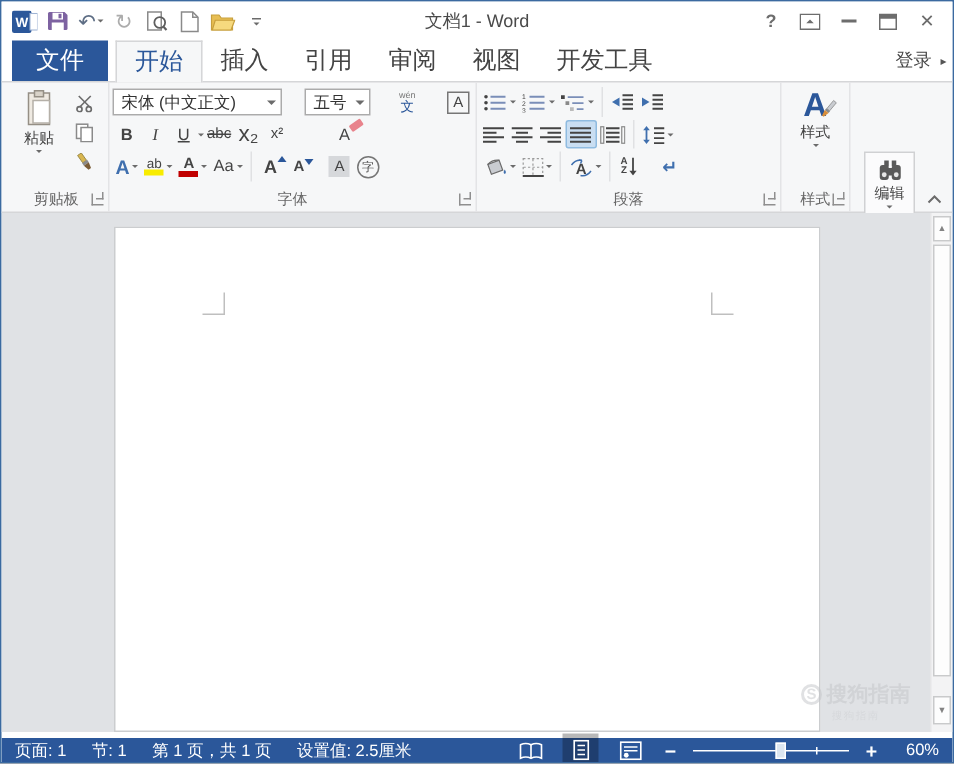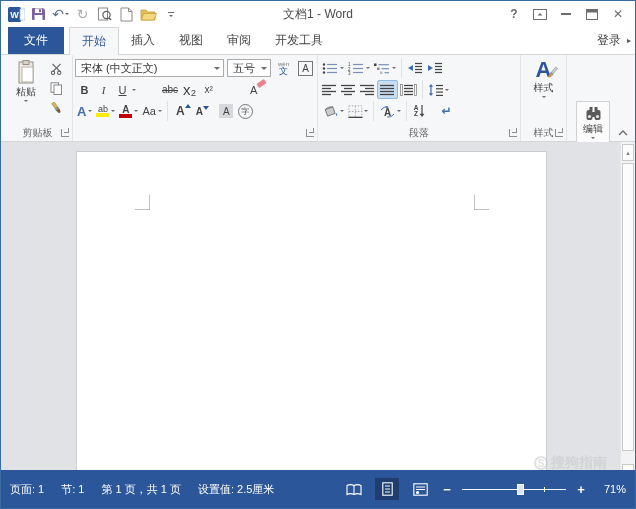--- a/index.html
+++ b/index.html
@@ -12,21 +12,21 @@
   .qbtn{width:21px;height:20px;display:flex;align-items:center;justify-content:center;}
   .glyph-undo{color:#5E6E85;font-size:14px;line-height:1;}
   .glyph-redo{color:#ACACAC;font-size:14px;line-height:1;}
   .title{position:absolute;left:0;right:0;text-align:center;font-size:12px;color:#4A4A4A;}
   .winctrl{margin-left:auto;display:flex;align-items:center;gap:4px;padding-right:6px;color:#6D6D6D;z-index:2;}
   .wbtn{width:22px;height:20px;display:flex;align-items:center;justify-content:center;font-size:12px;}
   .chev{width:0;height:0;border-left:3px solid transparent;border-right:3px solid transparent;border-top:3px solid #6B6B6B;}
   .chev.sm{border-left-width:2.5px;border-right-width:2.5px;border-top-width:2.5px;}
   
   .tabrow{height:27px;display:flex;align-items:stretch;background:#fff;padding-left:7px;position:relative;}
-  .tab{padding:0 12px;font-size:12px;display:flex;align-items:center;color:#444;white-space:nowrap;}
+  .tab{padding:0 12px;font-size:16px;display:flex;align-items:center;color:#444;white-space:nowrap;}
   .tab.file{background:#2B579A;color:#fff;padding:0 16px;margin-right:5px;}
   .tab.active{background:#F6F7F8;border:1px solid #D5D6D8;border-bottom:none;color:#2B579A;margin-bottom:-1px;z-index:3;}
   .signin{margin-left:auto;font-size:12px;color:#444;display:flex;align-items:center;padding:0 2px;}
   .overflow{width:12px;display:flex;align-items:center;justify-content:center;color:#555;font-size:8px;}
   
   .ribbon{height:88px;background:#F6F7F8;border-top:1px solid #D5D6D8;border-bottom:1px solid #D5D6D8;
     display:flex;align-items:stretch;padding-left:2px;position:relative;box-sizing:border-box;}
   .group{display:flex;flex-direction:column;border-right:1px solid #E3E4E6;position:relative;padding:2px 2px 0 2px;box-sizing:border-box;}
   .gbody{flex:1;display:flex;}
   .gfoot{height:16px;font-size:10px;color:#666;display:flex;align-items:center;justify-content:center;}
@@ -72,21 +72,21 @@
   .wm1{display:flex;align-items:center;gap:3px;color:#C3C5C8;font-weight:bold;font-size:14px;}
   .wmlogo{width:14px;height:14px;border:2px solid #C3C5C8;border-radius:50%;display:flex;align-items:center;justify-content:center;font-size:10px;box-sizing:border-box;}
   .wm2{font-size:7px;color:#CDCFD2;letter-spacing:1px;}
   .scrollbar{position:absolute;right:0;top:0;bottom:0;width:15px;background:#F3F3F4;border-left:1px solid #E6E6E7;box-sizing:border-box;}
   .sbtn{position:absolute;left:1px;right:1px;height:17px;background:#FDFDFD;border:1px solid #C9CACB;
     display:flex;align-items:center;justify-content:center;font-size:6px;color:#838383;box-sizing:border-box;}
   .sb-up{top:2px;}
   .sb-down{bottom:5px;height:19px;}
   .sb-thumb{position:absolute;left:1px;right:1px;top:21px;height:288px;background:#FDFDFD;border:1px solid #C9CACB;box-sizing:border-box;}
   
-  .statusbar{position:absolute;left:0;right:0;bottom:0;height:38px;background:#2B579A;color:#fff;
+  .statusbar{position:absolute;left:0;right:0;bottom:0;height:16px;background:#2B579A;color:#fff;
     display:flex;align-items:center;font-size:11px;}
   .st-left{display:flex;align-items:center;gap:17px;padding-left:9px;}
   .st-right{margin-left:auto;display:flex;align-items:center;gap:9px;padding-right:9px;}
   .viewbtn{width:24px;height:22px;display:flex;align-items:center;justify-content:center;}
   .viewbtn.on{background:rgba(0,0,0,0.28);}
   .zoomsym{font-size:13px;font-weight:bold;width:12px;text-align:center;}
   .ztrack{width:104px;height:1px;background:#fff;position:relative;}
   .znotch{position:absolute;left:79%;top:-2px;width:1px;height:5px;background:#fff;}
   .zthumb{position:absolute;left:53%;top:-5px;width:7px;height:11px;background:#DCE6F0;border:1px solid #fff;box-sizing:border-box;}
   .zlevel{width:30px;text-align:right;}
@@ -170,22 +170,23 @@
       <div class="wbtn">
           <span>✕</span>
         </div>
     </div>
   </div>
 
   <div class="tabrow">
     <div class="tab file">文件</div>
     <div class="tab active">开始</div>
     <div class="tab">插入</div>
+    <div class="tab">引用</div>
+    <div class="tab">审阅</div>
     <div class="tab">视图</div>
-    <div class="tab">审阅</div>
     <div class="tab">开发工具</div>
     <div class="signin">登录</div>
     <div class="overflow">▸</div>
   </div>
 
   <div class="ribbon">
 
     <div class="group" style="width:70px;">
       <div class="gbody">
         <div class="bigbtn" style="width:34px;">
@@ -225,21 +226,21 @@
       </div>
       <div class="gfoot">
           <span>剪贴板</span>
         </div>
       <div class="launcher"></div>
     </div>
 
     <div class="group" style="width:245px;">
       <div class="gbody">
         <div class="col" style="width:100%;">
-          <div class="r" style="height:22px;gap:3px;text-align:right;">
+          <div class="r" style="height:22px;gap:15px;text-align:right;">
             <div class="combo" style="flex:1;">
               <span>宋体 (中文正文)</span>
               <span class="chev"></span>
             </div>
             <div class="combo" style="width:44px;">
               <span>五号</span>
               <span class="chev"></span>
             </div>
             <div class="sb">
               <div class="stack">
@@ -249,21 +250,21 @@
             </div>
             <div class="sb">
               <span class="boxedA">A</span>
             </div>
           </div>
           <div class="r" style="height:21px;">
             <div class="sb bold">B</div>
             <div class="sb ital">I</div>
             <div class="sb und">U</div>
             <span class="chev sm"></span>
-            <div class="sb strike" style="font-size:10px;margin-left:24px;">abc</div>
+            <div class="sb strike" style="font-size:10px;">abc</div>
             <div class="sb" style="font-size:15px;">x₂</div>
             <div class="sb" style="font-size:10px;">x²</div>
             <div class="sb" style="margin-left:26px;">
               <span class="eraser">A</span>
             </div>
           </div>
           <div class="r" style="height:22px;">
             <div class="sb">
               <span class="fxA" style="font-size:13px;">A</span>
               <span class="chev sm" style="margin-left:2px;"></span>
@@ -295,20 +296,23 @@
             </div>
             <div class="sb" style="margin-left:8px;">
               <span class="shadeA">A</span>
             </div>
             <div class="sb">
               <span class="circleZ">字</span>
             </div>
           </div>
         </div>
       </div>
+      <div class="gfoot">
+          <span>字体</span>
+        </div>
       <div class="launcher"></div>
     </div>
 
     <div class="group" style="width:203px;">
       <div class="gbody">
         <div class="col" style="width:100%;">
           <div class="r" style="height:22px;">
             <div class="sb">
               <svg width="16" height="13" viewBox="0 0 16 13">
                 <circle cx="2" cy="2.5" r="1.2" fill="#444"></circle>
@@ -573,17 +577,17 @@
           <line x1="3" y1="6.5" x2="12" y2="6.5" stroke="#fff" stroke-width="1"></line>
           <circle cx="4.5" cy="9.5" r="1.6" fill="#fff"></circle>
         </svg>
       </div>
       <span class="zoomsym">−</span>
       <div class="ztrack">
         <div class="znotch"></div>
         <div class="zthumb"></div>
       </div>
       <span class="zoomsym">+</span>
-      <span class="zlevel">71%</span>
+      <span class="zlevel">60%</span>
     </div>
   </div>
 
 </div>
 
 </body></html>

